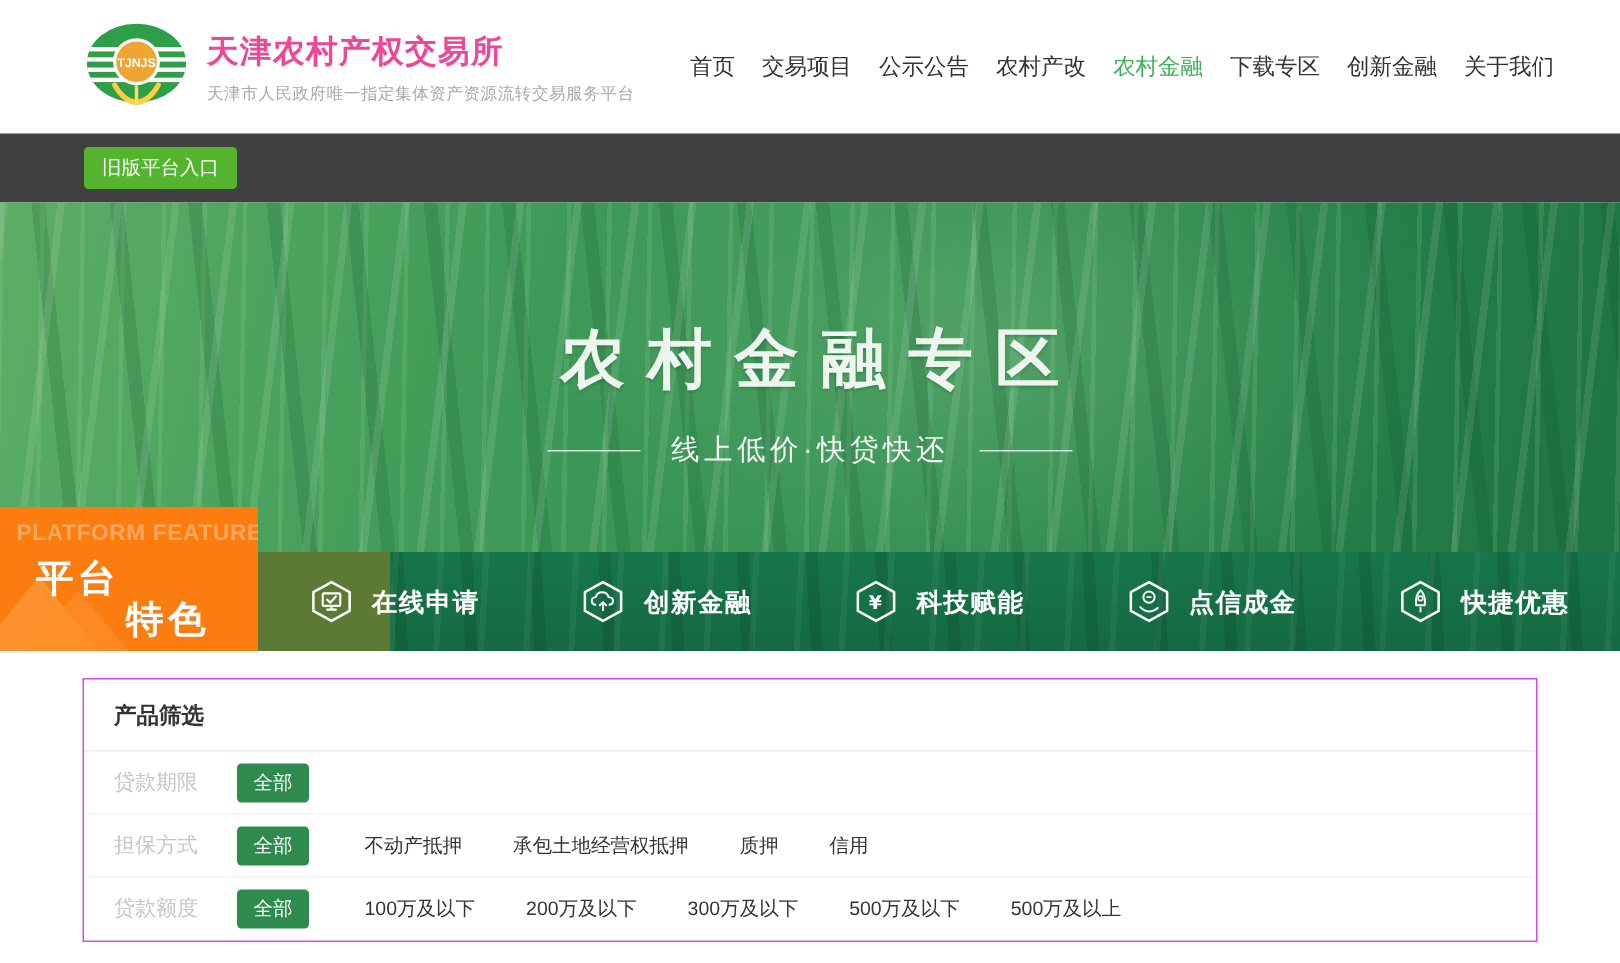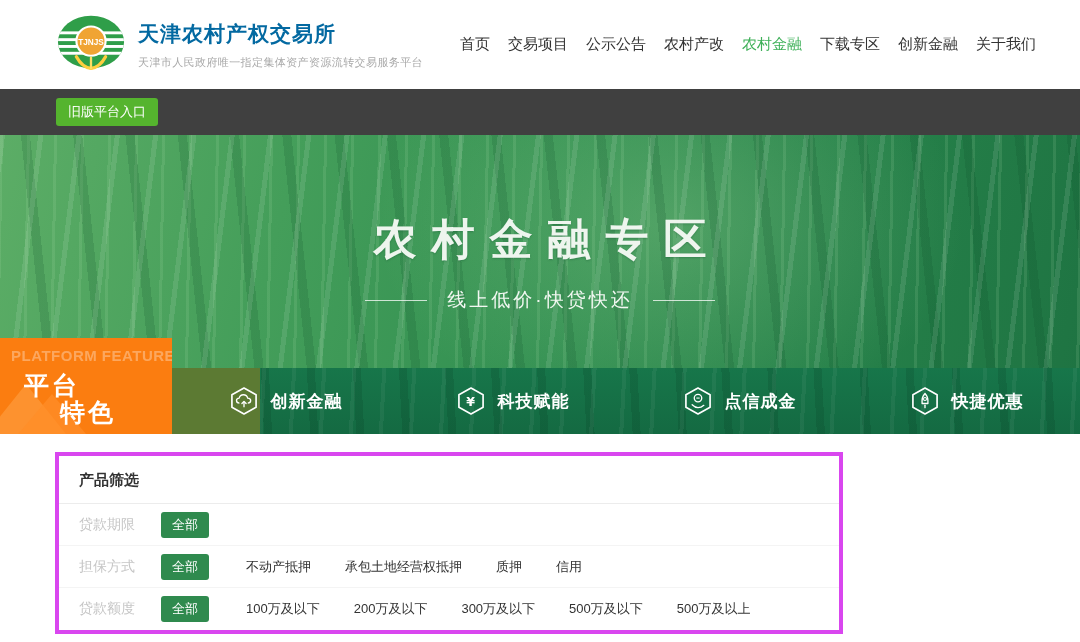--- a/index.html
+++ b/index.html
@@ -2,21 +2,21 @@
 <html><head>
 <meta charset="utf-8">
 <style>
   * { margin:0; padding:0; box-sizing:border-box; }
   html,body { width:1080px; height:642px; overflow:hidden; background:#fff;
     font-family:"Liberation Sans","DejaVu Sans",sans-serif; }
 
   
   .header { height:89px; display:flex; align-items:center; padding:0 44px 0 56px; background:#fff; }
   .logo { width:70px; height:70px; flex:0 0 auto; margin-right:12px; }
-  .site-ident .t { font-size:21px; font-weight:bold; color:#0369a1; letter-spacing:1px; }
+  .site-ident .t { font-size:21px; font-weight:bold; color:#ec4899; letter-spacing:1px; }
   .site-ident .s { font-size:11px; color:#a9a9a9; margin-top:7px; letter-spacing:0.4px; }
   .nav { margin-left:auto; display:flex; align-items:center; gap:18px; }
   .nav a { text-decoration:none; font-size:15px; color:#333; cursor:pointer; white-space:nowrap; }
   .nav a.active { color:#3eb058; }
 
   
   .util-bar { height:46px; background:#404040; display:flex; align-items:center; padding-left:56px; }
   .old-btn { background:#55b42e; color:#fff; font-size:13px; border:none; border-radius:3px;
     padding:5px 12px; cursor:pointer; font-family:inherit; }
 
@@ -46,31 +46,31 @@
   .tabs { position:absolute; left:0; top:0; width:100%; height:66px; display:flex; }
   .tab { flex:1; display:flex; align-items:center; justify-content:center; gap:12px;
     color:#fff; font-size:17px; font-weight:bold; cursor:pointer; letter-spacing:1px; }
   .tab svg { width:30px; height:30px; display:block; }
 
   
   .ribbon { position:absolute; left:0; bottom:0; width:172px; height:96px; background:#fb7d10; overflow:hidden; }
   .ribbon .en { position:absolute; left:11px; top:9px; font-size:15px; font-weight:bold;
     color:rgba(255,255,255,0.33); letter-spacing:0.5px; white-space:nowrap; }
   .ribbon .zh1 { position:absolute; left:24px; top:31px; font-size:25px; font-weight:bold; color:#fff; letter-spacing:3px; }
-  .ribbon .zh2 { position:absolute; left:60px; top:58px; font-size:25px; font-weight:bold; color:#fff; letter-spacing:3px; }
+  .ribbon .zh2 { position:absolute; left:84px; top:58px; font-size:25px; font-weight:bold; color:#fff; letter-spacing:3px; }
   .ribbon .m1 { position:absolute; bottom:0; left:-14px; width:0; height:0;
     border-left:40px solid transparent; border-right:40px solid transparent;
     border-bottom:50px solid rgba(255,164,72,0.55); }
   .ribbon .m2 { position:absolute; bottom:0; left:18px; width:0; height:0;
     border-left:34px solid transparent; border-right:34px solid transparent;
     border-bottom:40px solid rgba(255,142,40,0.75); }
 
   
-  .filter-card { margin:18px 55px 0 55px; width:788px; background:#fff;
-    border:4px solid #d946ef; }
+  .filter-card { margin:18px 55px 0 55px; width:970px; background:#fff;
+    border:1px solid #d946ef; }
   .filter-title { padding:15px 20px 13px 20px; font-size:15px; font-weight:bold; color:#333;
     border-bottom:1px solid #ececec; }
   .f-row { display:flex; align-items:center; height:42px; padding:0 20px; border-bottom:1px solid #f4f4f4; }
   .f-row:last-child { border-bottom:none; }
   .f-label { width:64px; font-size:14px; color:#c6c6c6; margin-right:18px; white-space:nowrap; }
   .badge-all { background:#2f8a4e; color:#fff; font-size:13px; padding:4px 11px; border-radius:3px;
     margin-right:37px; cursor:pointer; }
   .opts { display:flex; gap:34px; }
   .opts span { font-size:13px; color:#333; cursor:pointer; white-space:nowrap; }
 
@@ -124,20 +124,30 @@
   <div class="hero-sub">
     <div class="ln"></div>
     <div>线上低价·快贷快还</div>
     <div class="ln"></div>
   </div>
 
   <div class="tab-strip">
     <div class="olive"></div>
     <div class="tabs">
 
+      <div class="tab">
+        <svg viewBox="0 0 36 36">
+          <polygon points="18,2.5 32.5,10.5 32.5,25.5 18,33.5 3.5,25.5 3.5,10.5" fill="none" stroke="#fff" stroke-width="2" stroke-linejoin="round"></polygon>
+          <rect x="11" y="11.5" width="14" height="10" rx="1" fill="none" stroke="#fff" stroke-width="1.7"></rect>
+          <polyline points="14.5,16.5 17,19 21.5,14" fill="none" stroke="#fff" stroke-width="1.7" stroke-linecap="round" stroke-linejoin="round"></polyline>
+          <line x1="18" y1="21.5" x2="18" y2="24.5" stroke="#fff" stroke-width="1.7"></line>
+          <line x1="14.5" y1="24.5" x2="21.5" y2="24.5" stroke="#fff" stroke-width="1.7" stroke-linecap="round"></line>
+        </svg>
+        <span>在线申请</span>
+      </div>
 
       <div class="tab">
         <svg viewBox="0 0 36 36">
           <polygon points="18,2.5 32.5,10.5 32.5,25.5 18,33.5 3.5,25.5 3.5,10.5" fill="none" stroke="#fff" stroke-width="2" stroke-linejoin="round"></polygon>
           <path d="M12.5 20.5 q-3.5 0 -3.5 -3 q0 -2.8 3.2 -3 q1 -4 5 -4 q4.3 0 5.2 4 q3.6 0.2 3.6 3 q0 3 -3.5 3" fill="none" stroke="#fff" stroke-width="1.6" stroke-linejoin="round"></path>
           <line x1="18" y1="25.5" x2="18" y2="18.5" stroke="#fff" stroke-width="1.6"></line>
           <polyline points="15.5,21 18,18.5 20.5,21" fill="none" stroke="#fff" stroke-width="1.6" stroke-linecap="round" stroke-linejoin="round"></polyline>
         </svg>
         <span>创新金融</span>
       </div>

